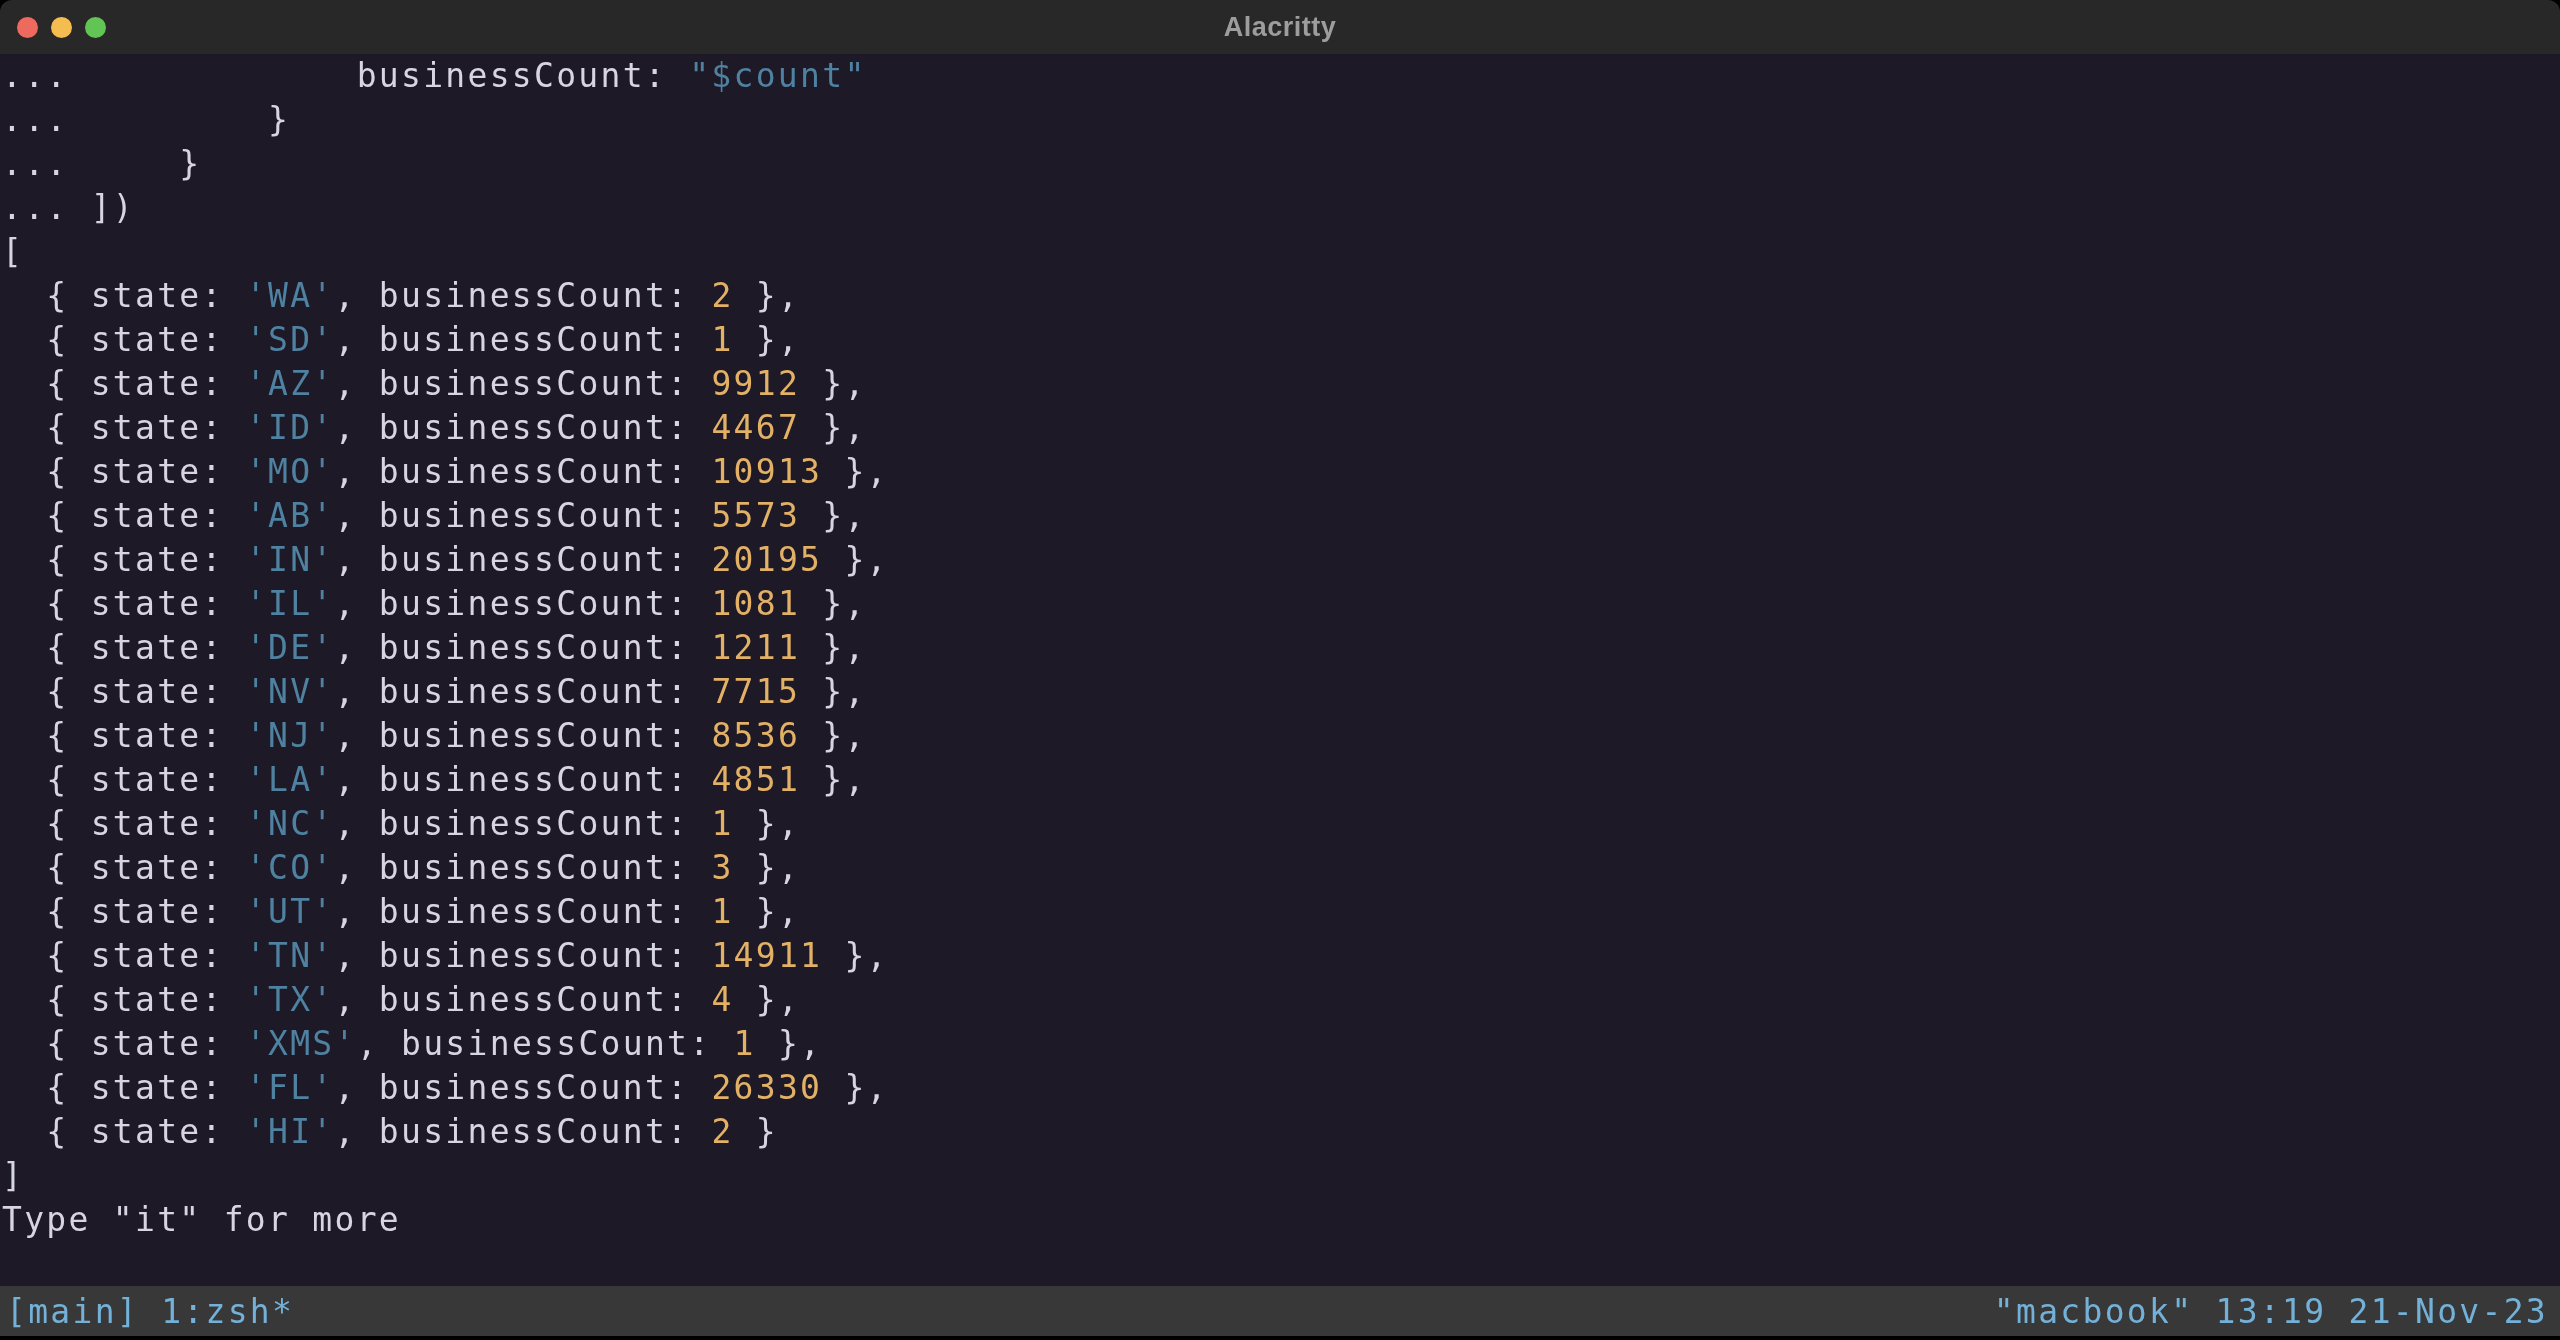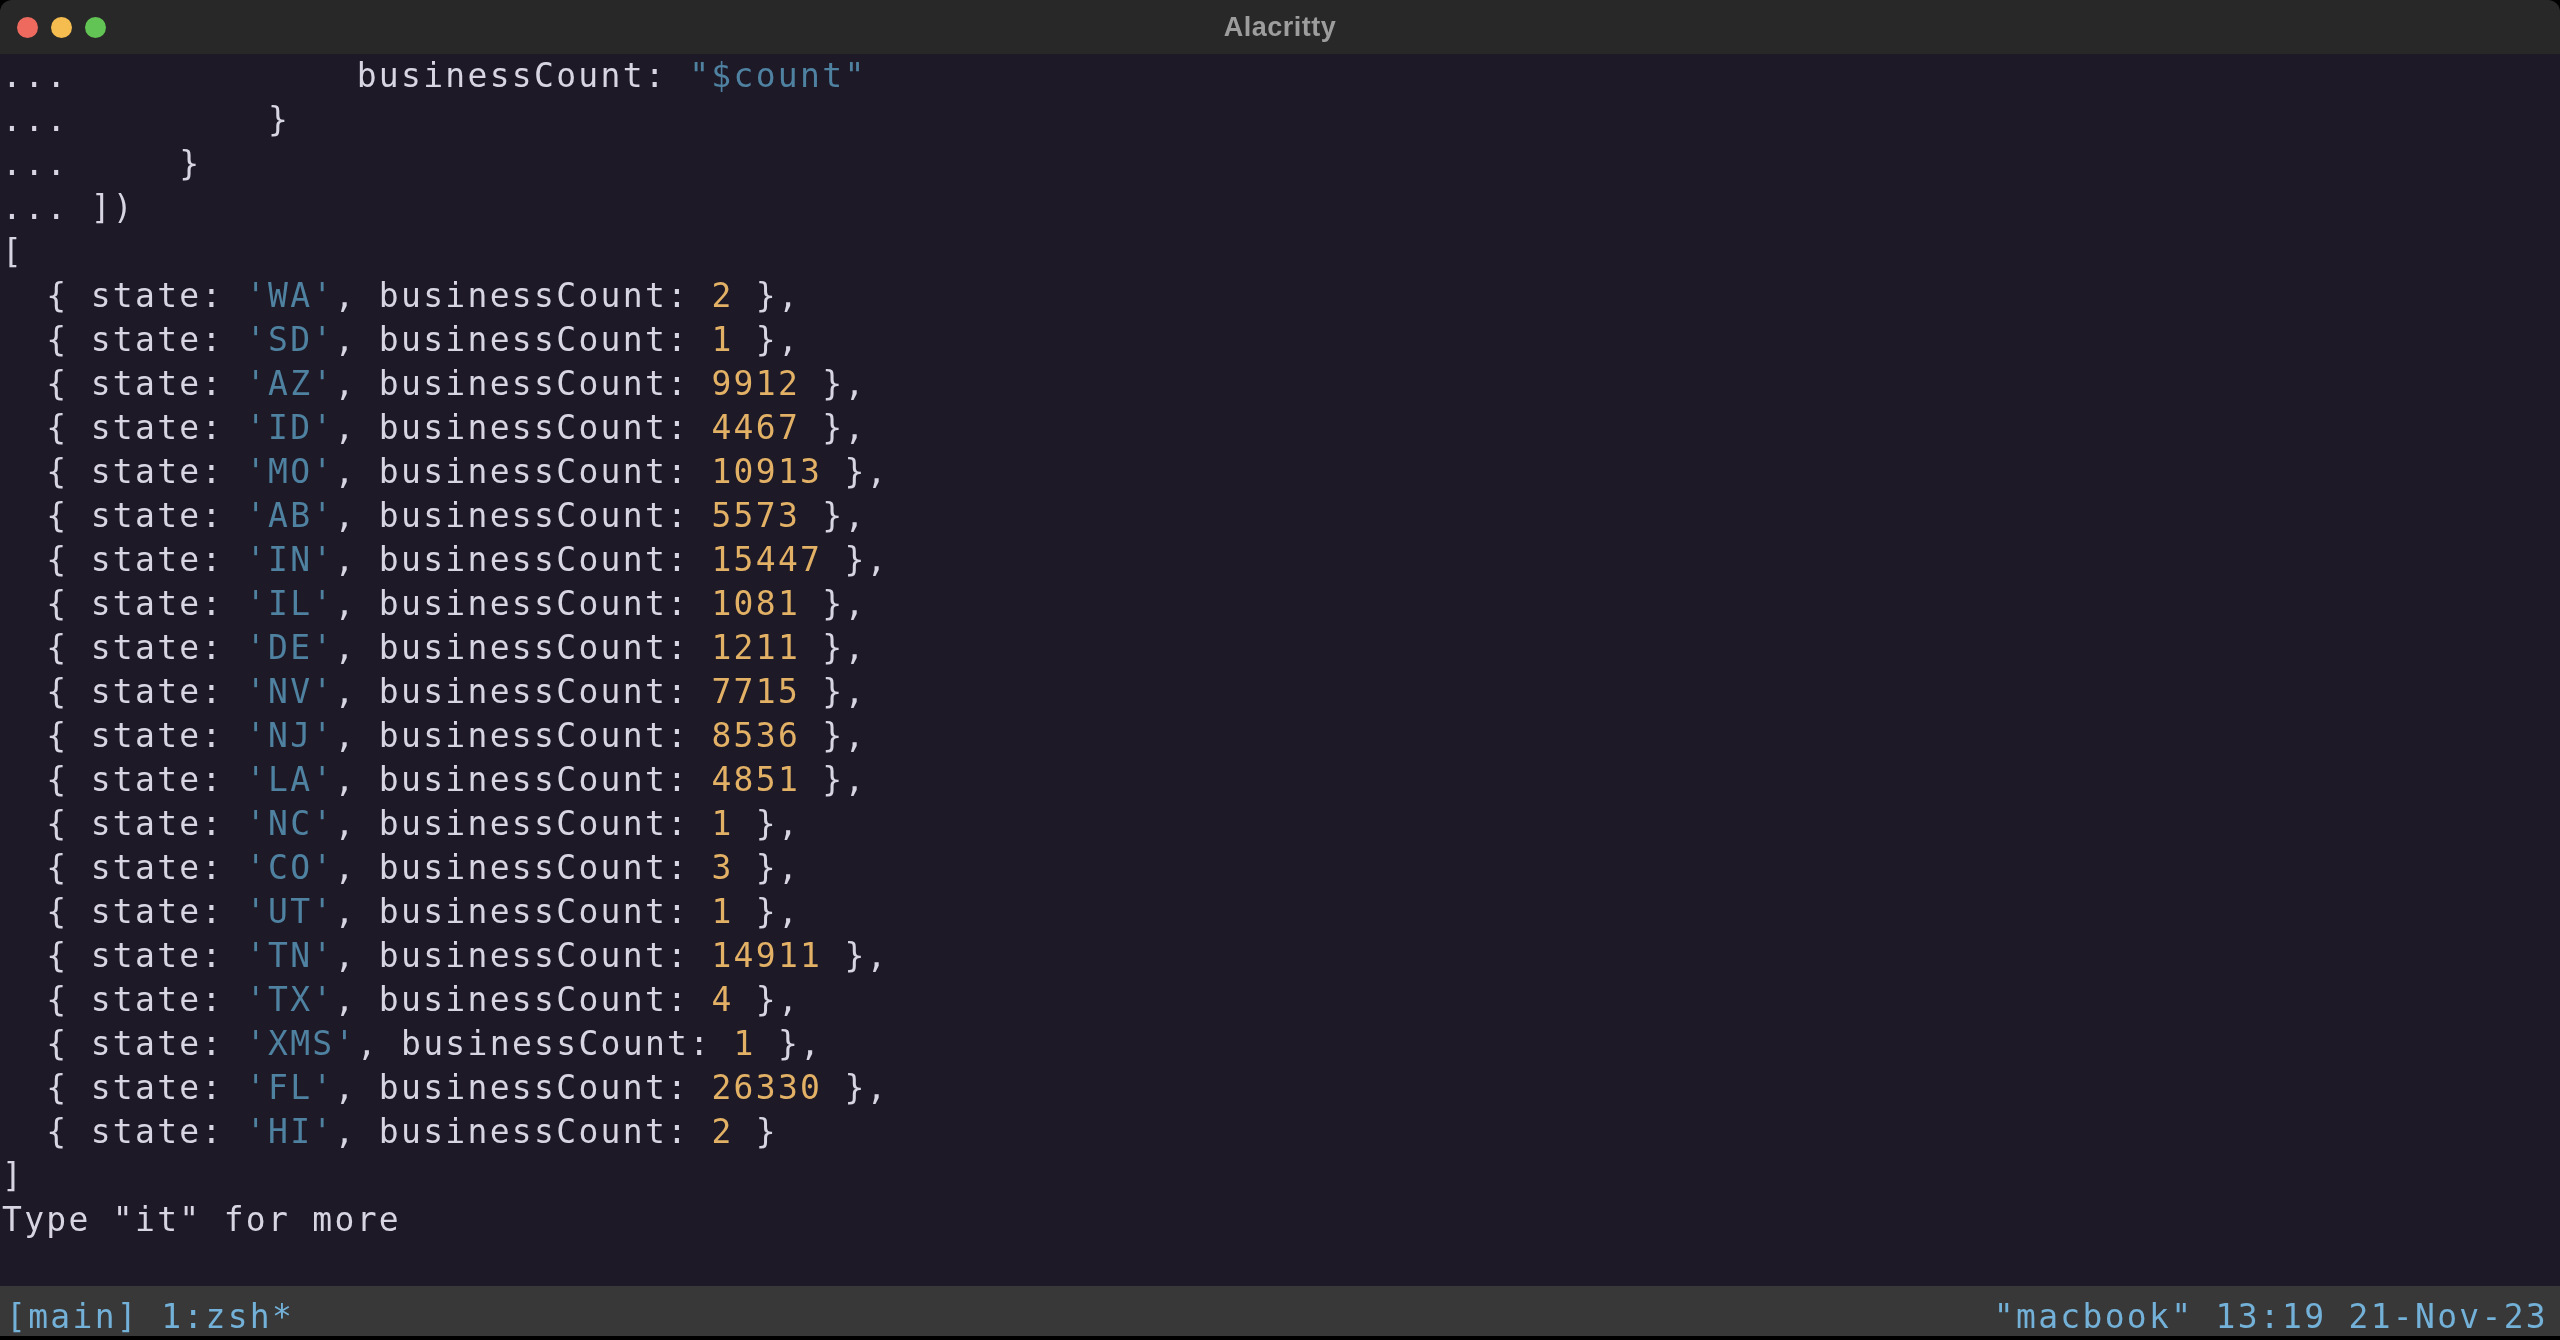--- a/index.html
+++ b/index.html
@@ -48,21 +48,21 @@
   .num{color:var(--num,#e2b166);}
   .cursor{
     display:inline-block;width:3px;height:37px;
     background:var(--cursor,#8d8a94);
     vertical-align:middle;margin-bottom:4px;
   }
   .statusbar{
     flex:none;height:50px;
     background:var(--status-bg,#383838);
     color:var(--status-fg,#73b1d8);
-    display:flex;align-items:flex-end;justify-content:space-between;
+    display:flex;align-items:center;justify-content:space-between;
     padding:0 12px 0 6px;
     font-size:33px;letter-spacing:2.3px;
     white-space:pre;
   }
 </style>
 </head>
 <body>
 
 <div class="window">
 
@@ -80,21 +80,21 @@
       <div class="row"><span class="fg">...         }</span></div>
       <div class="row"><span class="fg">...     }</span></div>
       <div class="row"><span class="fg">... ])</span></div>
       <div class="row"><span class="fg">[</span></div>
       <div class="row"><span class="fg">  { state: </span><span class="str">'WA'</span><span class="fg">, businessCount: </span><span class="num">2</span><span class="fg"> },</span></div>
       <div class="row"><span class="fg">  { state: </span><span class="str">'SD'</span><span class="fg">, businessCount: </span><span class="num">1</span><span class="fg"> },</span></div>
       <div class="row"><span class="fg">  { state: </span><span class="str">'AZ'</span><span class="fg">, businessCount: </span><span class="num">9912</span><span class="fg"> },</span></div>
       <div class="row"><span class="fg">  { state: </span><span class="str">'ID'</span><span class="fg">, businessCount: </span><span class="num">4467</span><span class="fg"> },</span></div>
       <div class="row"><span class="fg">  { state: </span><span class="str">'MO'</span><span class="fg">, businessCount: </span><span class="num">10913</span><span class="fg"> },</span></div>
       <div class="row"><span class="fg">  { state: </span><span class="str">'AB'</span><span class="fg">, businessCount: </span><span class="num">5573</span><span class="fg"> },</span></div>
-      <div class="row"><span class="fg">  { state: </span><span class="str">'IN'</span><span class="fg">, businessCount: </span><span class="num">15447</span><span class="fg"> },</span></div>
+      <div class="row"><span class="fg">  { state: </span><span class="str">'IN'</span><span class="fg">, businessCount: </span><span class="num">20195</span><span class="fg"> },</span></div>
       <div class="row"><span class="fg">  { state: </span><span class="str">'IL'</span><span class="fg">, businessCount: </span><span class="num">1081</span><span class="fg"> },</span></div>
       <div class="row"><span class="fg">  { state: </span><span class="str">'DE'</span><span class="fg">, businessCount: </span><span class="num">1211</span><span class="fg"> },</span></div>
       <div class="row"><span class="fg">  { state: </span><span class="str">'NV'</span><span class="fg">, businessCount: </span><span class="num">7715</span><span class="fg"> },</span></div>
       <div class="row"><span class="fg">  { state: </span><span class="str">'NJ'</span><span class="fg">, businessCount: </span><span class="num">8536</span><span class="fg"> },</span></div>
       <div class="row"><span class="fg">  { state: </span><span class="str">'LA'</span><span class="fg">, businessCount: </span><span class="num">4851</span><span class="fg"> },</span></div>
       <div class="row"><span class="fg">  { state: </span><span class="str">'NC'</span><span class="fg">, businessCount: </span><span class="num">1</span><span class="fg"> },</span></div>
       <div class="row"><span class="fg">  { state: </span><span class="str">'CO'</span><span class="fg">, businessCount: </span><span class="num">3</span><span class="fg"> },</span></div>
       <div class="row"><span class="fg">  { state: </span><span class="str">'UT'</span><span class="fg">, businessCount: </span><span class="num">1</span><span class="fg"> },</span></div>
       <div class="row"><span class="fg">  { state: </span><span class="str">'TN'</span><span class="fg">, businessCount: </span><span class="num">14911</span><span class="fg"> },</span></div>
       <div class="row"><span class="fg">  { state: </span><span class="str">'TX'</span><span class="fg">, businessCount: </span><span class="num">4</span><span class="fg"> },</span></div>

